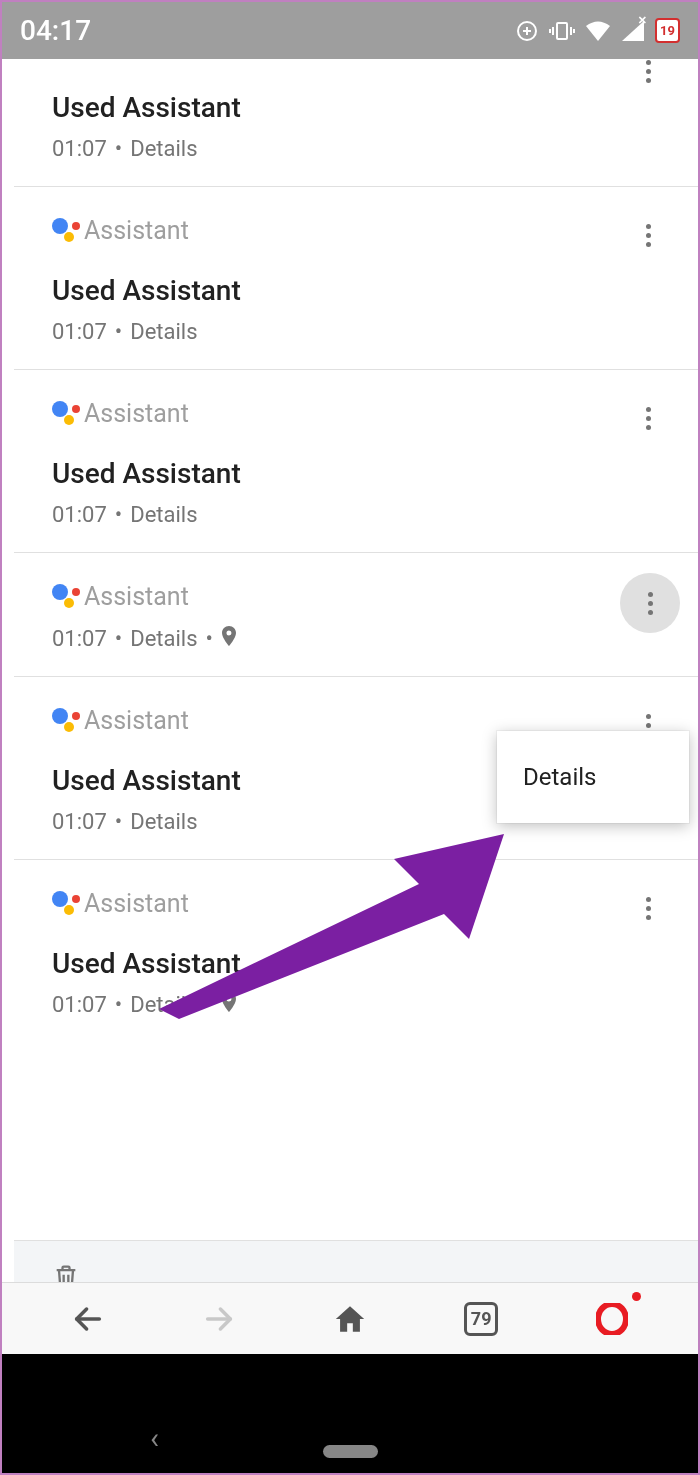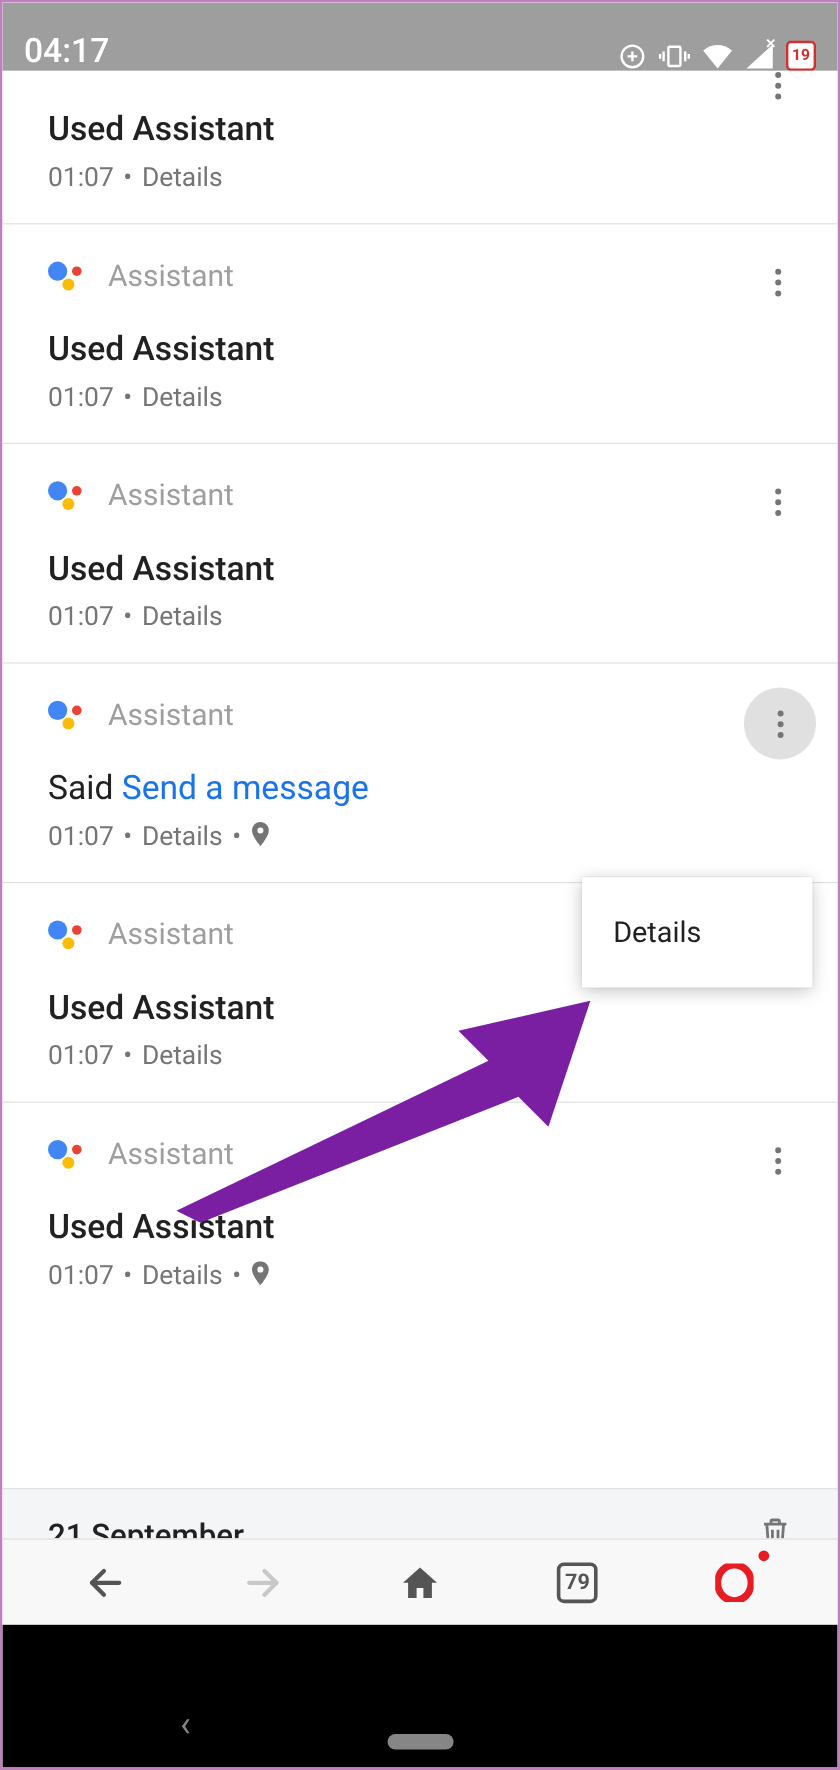--- a/index.html
+++ b/index.html
@@ -9,21 +9,21 @@
       font-family: 'Roboto', Arial, sans-serif;
       background: #fff;
       position: relative;
       overflow: hidden;
       border: 2px solid #c080c0;
     }
     .statusbar {
       height: 57px;
       background: #9e9e9e;
       display: flex;
-      align-items: flex-end;
+      align-items: center;
       justify-content: space-between;
       padding: 0 18px;
       color: #fff;
     }
     .statusbar-time {
       font-size: 28px;
       font-weight: 500;
     }
     .statusbar-icons {
       display: flex;
@@ -39,34 +39,34 @@
       font-weight: bold;
       color: #d32f2f;
       display:flex; align-items:center; justify-content:center;
       background:#fff;
     }
     .content {
       background: #fff;
       height: 1223px;
       overflow: hidden;
       position: relative;
+      margin-left: 12px;
     }
     .entry-first {
       padding: 0 38px 25px 38px;
     }
     .entry {
       border-top: 1px solid #e0e0e0;
       padding: 25px 38px 25px 38px;
       margin: 0;
       position: relative;
     }
     .entry-header {
       display: flex;
       align-items: center;
-      gap: 18px;
       height: 36px;
     }
     .assistant-logo {
       width: 32px; height: 32px;
       position: relative;
       flex-shrink: 0;
     }
     .assistant-logo .blue { position:absolute; width:16px; height:16px; border-radius:50%; background:#4285F4; left:0; top:4px;}
     .assistant-logo .red { position:absolute; width:8px; height:8px; border-radius:50%; background:#EA4335; left:20px; top:8px;}
     .assistant-logo .yellow { position:absolute; width:10px; height:10px; border-radius:50%; background:#FBBC05; left:12px; top:18px;}
@@ -300,23 +300,20 @@
       <div class="assistant-logo">
           <span class="blue"></span>
           <span class="red"></span>
           <span class="yellow"></span>
         </div>
       <div class="entry-app">Assistant</div>
     </div>
     <div class="entry-kebab active">
         <div class="kebab-dots"></div>
       </div>
-    <div class="entry-title">
-      <span class="said">Said </span><span class="link">Send a message</span>
-    </div>
     <div class="entry-meta">
       <span>01:07</span>
       <span class="dot-sep">•</span>
       <span>Details</span>
       <span class="dot-sep">•</span>
       <span class="loc-pin">
         <svg width="16" height="20" viewBox="0 0 16 20" fill="#757575">
             <path d="M8 0C4 0 1 3 1 7c0 5 7 13 7 13s7-8 7-13c0-4-3-7-7-7zm0 9.5A2.5 2.5 0 118 4.5a2.5 2.5 0 010 5z"></path>
           </svg>
       </span>
@@ -363,21 +360,20 @@
       <span class="dot-sep">•</span>
       <span class="loc-pin">
         <svg width="16" height="20" viewBox="0 0 16 20" fill="#757575">
             <path d="M8 0C4 0 1 3 1 7c0 5 7 13 7 13s7-8 7-13c0-4-3-7-7-7zm0 9.5A2.5 2.5 0 118 4.5a2.5 2.5 0 010 5z"></path>
           </svg>
       </span>
     </div>
   </div>
 
   <div class="date-header">
-    <span>21 September</span>
     <span class="trash-btn">
       <svg width="28" height="30" viewBox="0 0 24 24" fill="none" stroke="#757575" stroke-width="2">
           <path d="M4 7h16M9 7V5a1 1 0 011-1h4a1 1 0 011 1v2M6 7l1 13a1 1 0 001 1h8a1 1 0 001-1l1-13M10 11v7M14 11v7"></path>
         </svg>
     </span>
   </div>
 
   <div class="popup">
     <div class="popup-item">Details</div>
   </div>

